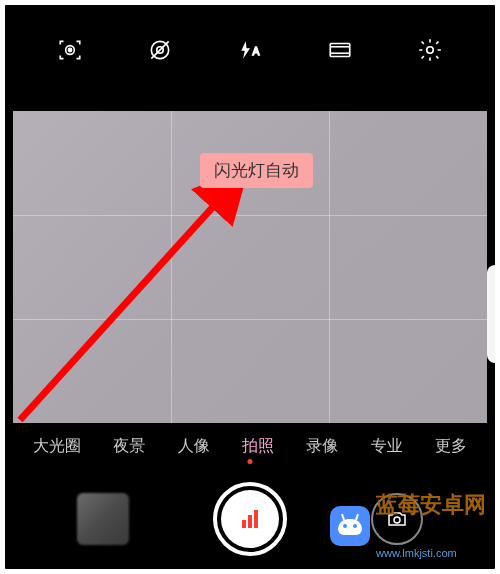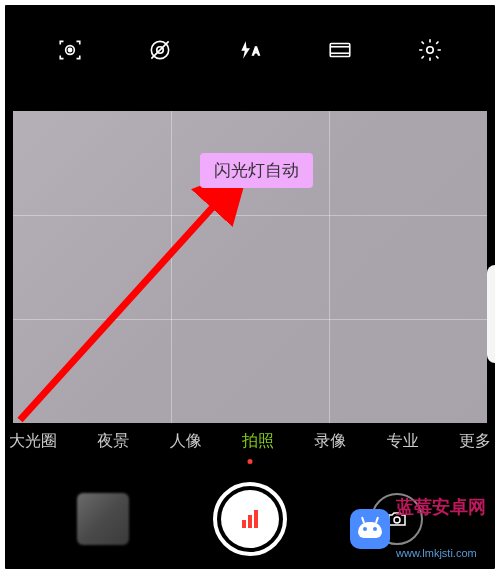--- a/index.html
+++ b/index.html
@@ -74,21 +74,21 @@
       background: rgba(255,255,255,0.35);
     }
     .gv1 { left: 33.33%; }
     .gv2 { left: 66.66%; }
     .gh1 { top: 33.33%; }
     .gh2 { top: 66.66%; }
     .flash-label {
       position: absolute;
       top: 148px;
       left: 195px;
-      background: #f0abfc;
+      background: #fca5a5;
       color: #333;
       font-size: 17px;
       padding: 6px 14px;
       border-radius: 4px;
       z-index: 10;
     }
     .arrow-svg {
       position: absolute;
       top: 150px;
       left: 10px;
@@ -106,31 +106,32 @@
       background: #f5f5f5;
       border-radius: 8px 0 0 8px;
     }
     .mode-selector {
       position: absolute;
       top: 426px;
       left: 0;
       right: 0;
       height: 30px;
       display: flex;
+      align-items: center;
       justify-content: space-between;
-      padding: 0 4px;
+      padding: 0 28px;
       color: #ccc;
       font-size: 16px;
     }
     .mode-item {
       white-space: nowrap;
       cursor: pointer;
     }
     .mode-item.active {
-      color: #84cc16;
+      color: #f9a8d4;
       font-weight: 500;
     }
     .mode-dot {
       position: absolute;
       top: 454px;
       left: 50%;
       transform: translateX(-50%);
       width: 5px;
       height: 5px;
       background: #ff3b30;
@@ -256,23 +257,23 @@
       top: 1px;
     }
     .robot-antenna.la { left: 6px; transform: rotate(-20deg); }
     .robot-antenna.ra { right: 6px; transform: rotate(20deg); }
     .watermark-text {
       display: flex;
       flex-direction: column;
       line-height: 1.2;
     }
     .watermark-title {
-      color: #be185d;
+      color: #a16207;
       font-weight: 700;
-      font-size: 18px;
+      font-size: 22px;
     }
     .watermark-url {
       color: #5a9bd8;
       font-size: 11px;
       margin-top: 28px;
     }
     .flash-icon-group text {
       fill: #fff;
       font-size: 12px;
       font-weight: 500;

